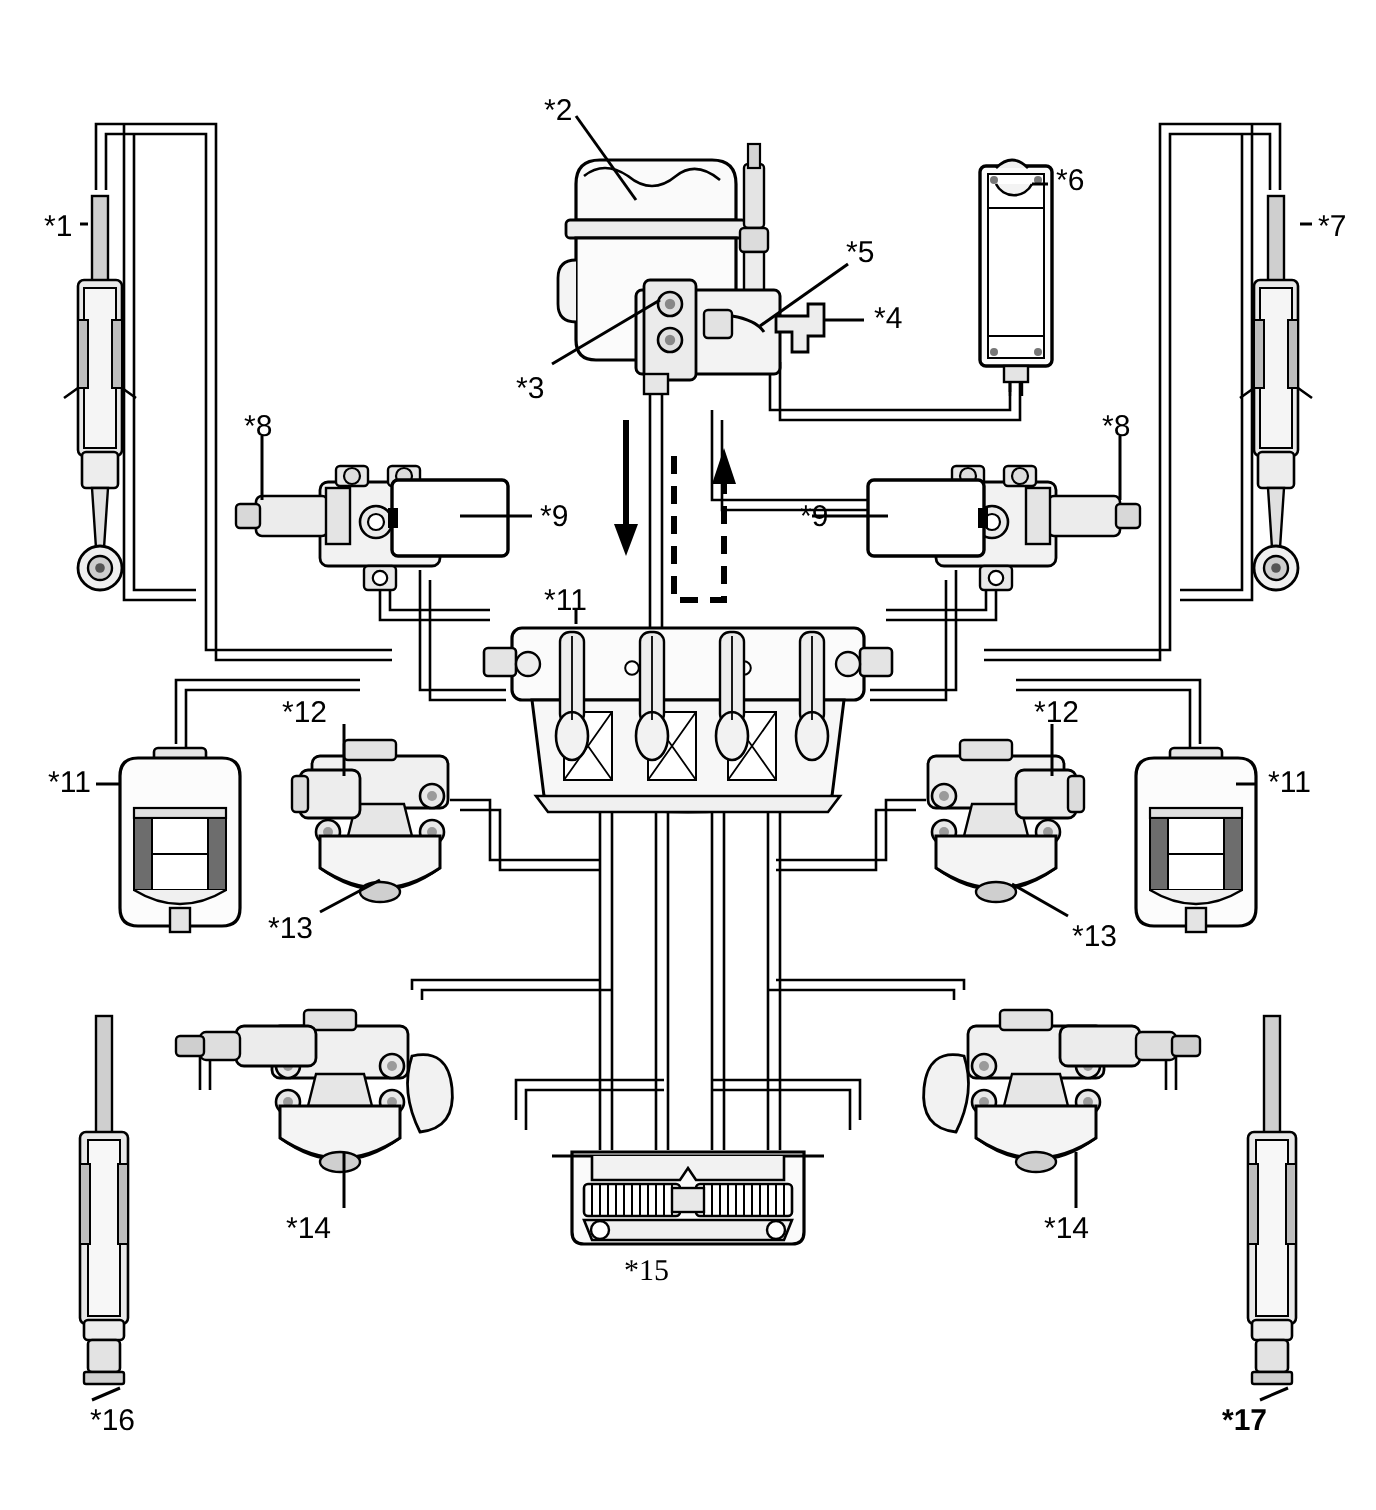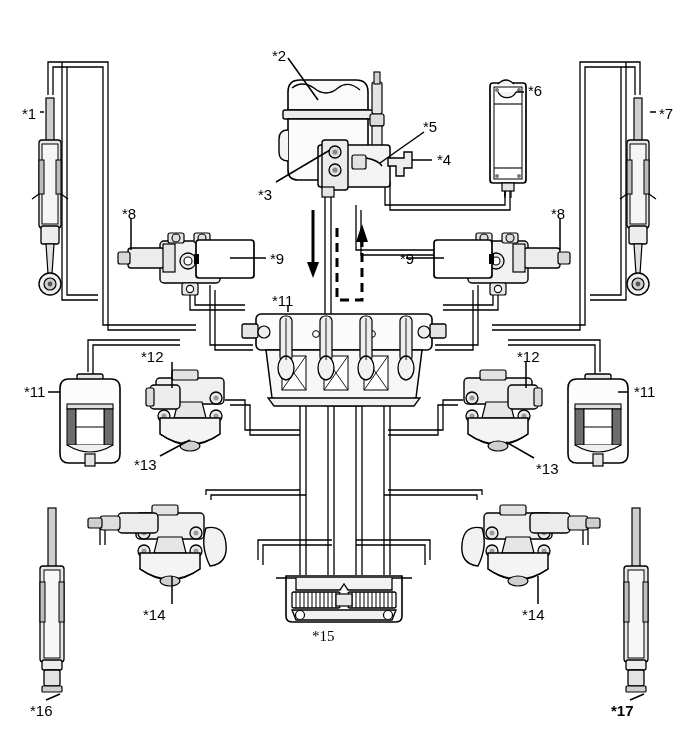--- a/index.html
+++ b/index.html
@@ -379,16 +379,16 @@
 <div class="lbl" style="left:272px; top:292px;">*11</div>
 <div class="lbl" style="left:24px;  top:383px;">*11</div>
 <div class="lbl" style="left:634px; top:383px;">*11</div>
 <div class="lbl" style="left:141px; top:348px;">*12</div>
 <div class="lbl" style="left:517px; top:348px;">*12</div>
 <div class="lbl" style="left:134px; top:456px;">*13</div>
 <div class="lbl" style="left:536px; top:460px;">*13</div>
 <div class="lbl" style="left:143px; top:606px;">*14</div>
 <div class="lbl" style="left:522px; top:606px;">*14</div>
 <div class="lbl" style="left:312px; top:628px;font-family:Liberation Serif, serif;">*15</div>
-<div class="lbl" style="left:30px;  top:702px;">*16</div>
+<div class="lbl" style="left:45px;  top:702px;">*16</div>
 <div class="lbl" style="left:611px; top:702px;font-weight:bold;">*17</div>
 
 </div>
 
 </body></html>

